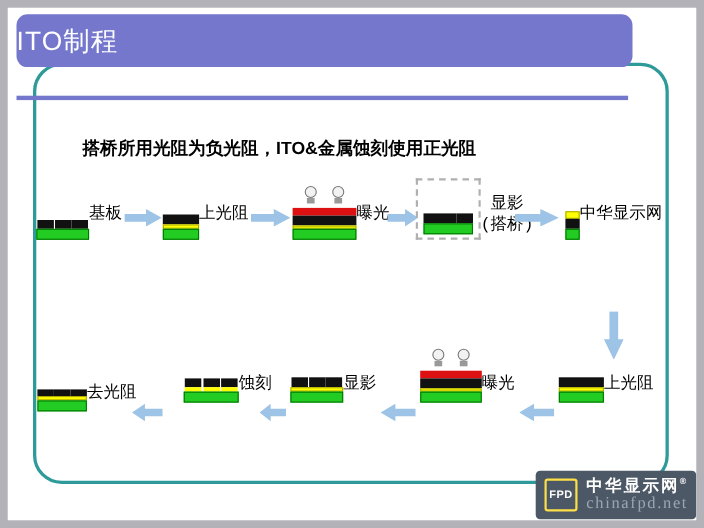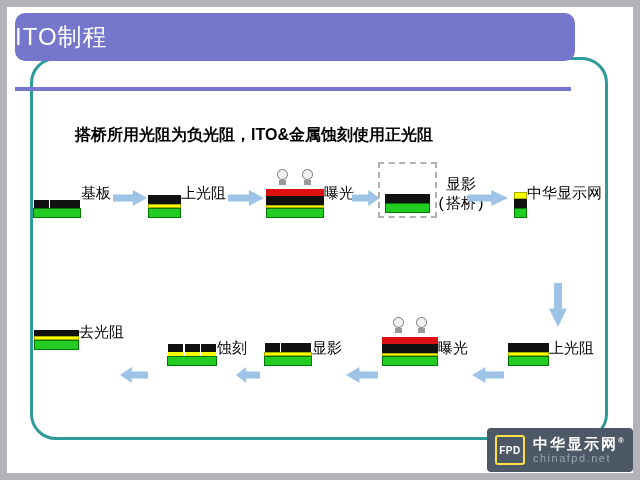--- a/index.html
+++ b/index.html
@@ -56,21 +56,21 @@
     display:flex;align-items:center;padding:0 8px;box-sizing:border-box;gap:8px;
   }
   .wm-logo{
     width:26px;height:26px;border:2px solid #fde047;border-radius:3px;flex:none;
     display:flex;align-items:center;justify-content:center;
     color:#fff;font-size:10px;font-weight:bold;letter-spacing:0.5px;
   }
   .wm-text{display:flex;flex-direction:column;line-height:1.15;}
   .wm-name{color:#ffffff;font-size:15px;font-weight:bold;letter-spacing:2px;white-space:nowrap;}
   .wm-name .reg{font-size:8px;vertical-align:super;letter-spacing:0;}
-  .wm-url{color:#9aa6b0;font-size:11px;letter-spacing:1.5px;}
+  .wm-url{color:#9aa6b0;font-size:15px;letter-spacing:1.5px;font-family:Liberation Serif, serif;}
 </style>
 </head>
 <body>
 
 <div class="slide">
 
   <div class="teal-frame"></div>
 
   <div class="title-bar">
     <span class="ttl">ITO制程</span>
@@ -144,21 +144,21 @@
           <div class="layer" style="height: 7px; background: rgb(255, 255, 0); width: 100%; border: 1px solid rgb(170, 170, 0);"></div>
           <div class="layer" style="height: 9px; background: rgb(17, 17, 17); width: 100%;"></div>
           <div class="layer" style="height: 10px; background: rgb(34, 204, 34); width: 100%; border: 1px solid rgb(0, 119, 0);"></div>
         </div>
       </div>
     <div class="lbl">中华显示网</div>
   </div>
 
   <div class="arr down" style="left:542px;top:276px;width:18px;height:44px"></div>
 
-  <div class="stage bottom-row" style="left:27px;top:295px;width:82px">
+  <div class="stage bottom-row" style="left:27px;top:319px;width:82px">
     <div class="stack-area">
         <div class="stack">
           <div class="layer seg" style="height: 6px; width: 100%;">
             <div style="width: 15px; height: 6px; background: rgb(17, 17, 17);"></div>
             <div style="width: 15px; height: 6px; background: rgb(17, 17, 17);"></div>
             <div style="width: 15px; height: 6px; background: rgb(17, 17, 17);"></div>
           </div>
           <div class="layer" style="height: 4px; background: rgb(255, 255, 0); width: 100%; border: 1px solid rgb(170, 170, 0);"></div>
           <div class="layer" style="height: 10px; background: rgb(34, 204, 34); width: 100%; border: 1px solid rgb(0, 119, 0);"></div>
         </div>

